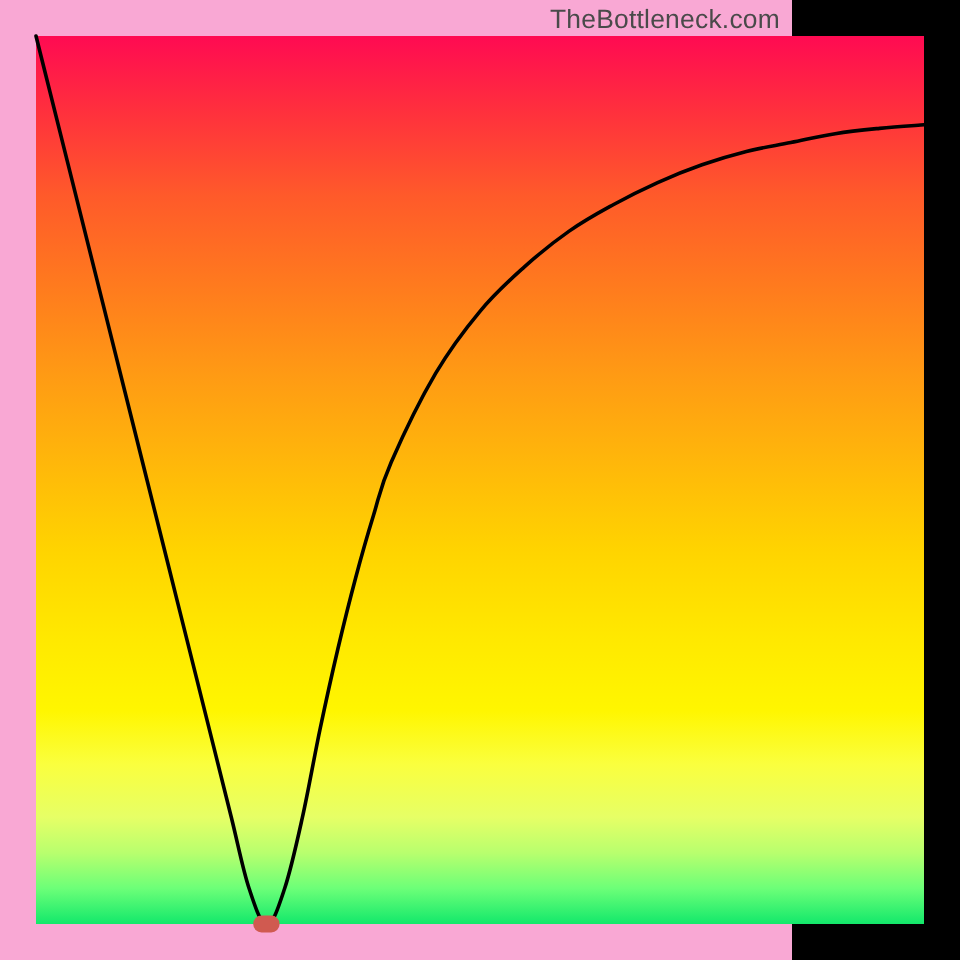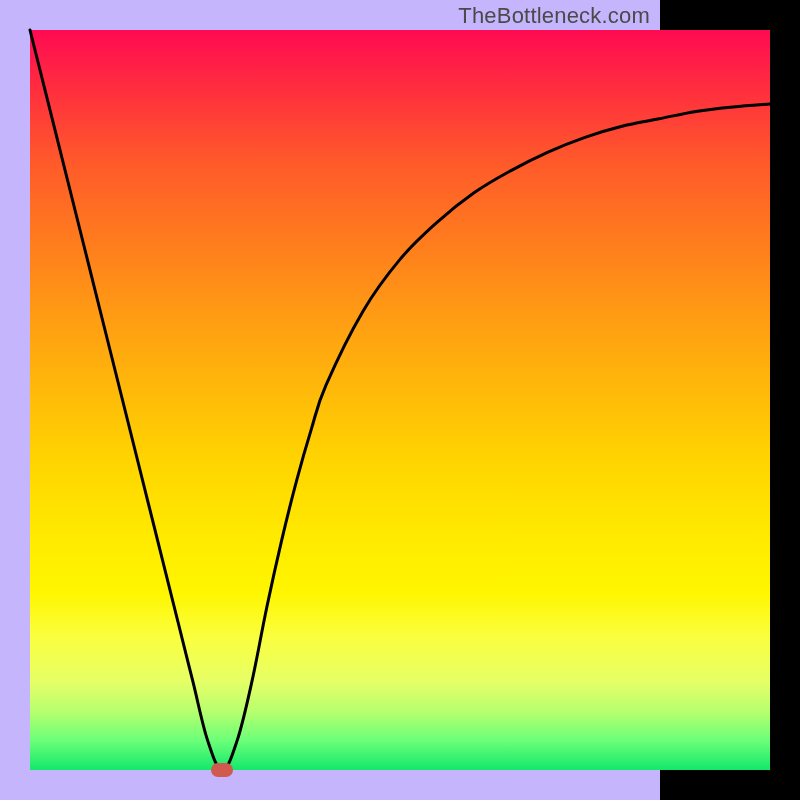--- a/index.html
+++ b/index.html
@@ -8,21 +8,21 @@
     width: 800px;
     height: 800px;
     background: #000;
     overflow: hidden;
     font-family: Arial, Helvetica, sans-serif;
   }
   .frame {
     position: relative;
     width: 660px;
     height: 800px;
-    background: #c4b5fd;
+    background: #f9a8d4;
     text-align: right;
   }
   .plot-area {
     position: absolute;
     left: 30px;
     top: 30px;
     width: 740px;
     height: 740px;
     
     background: linear-gradient(

